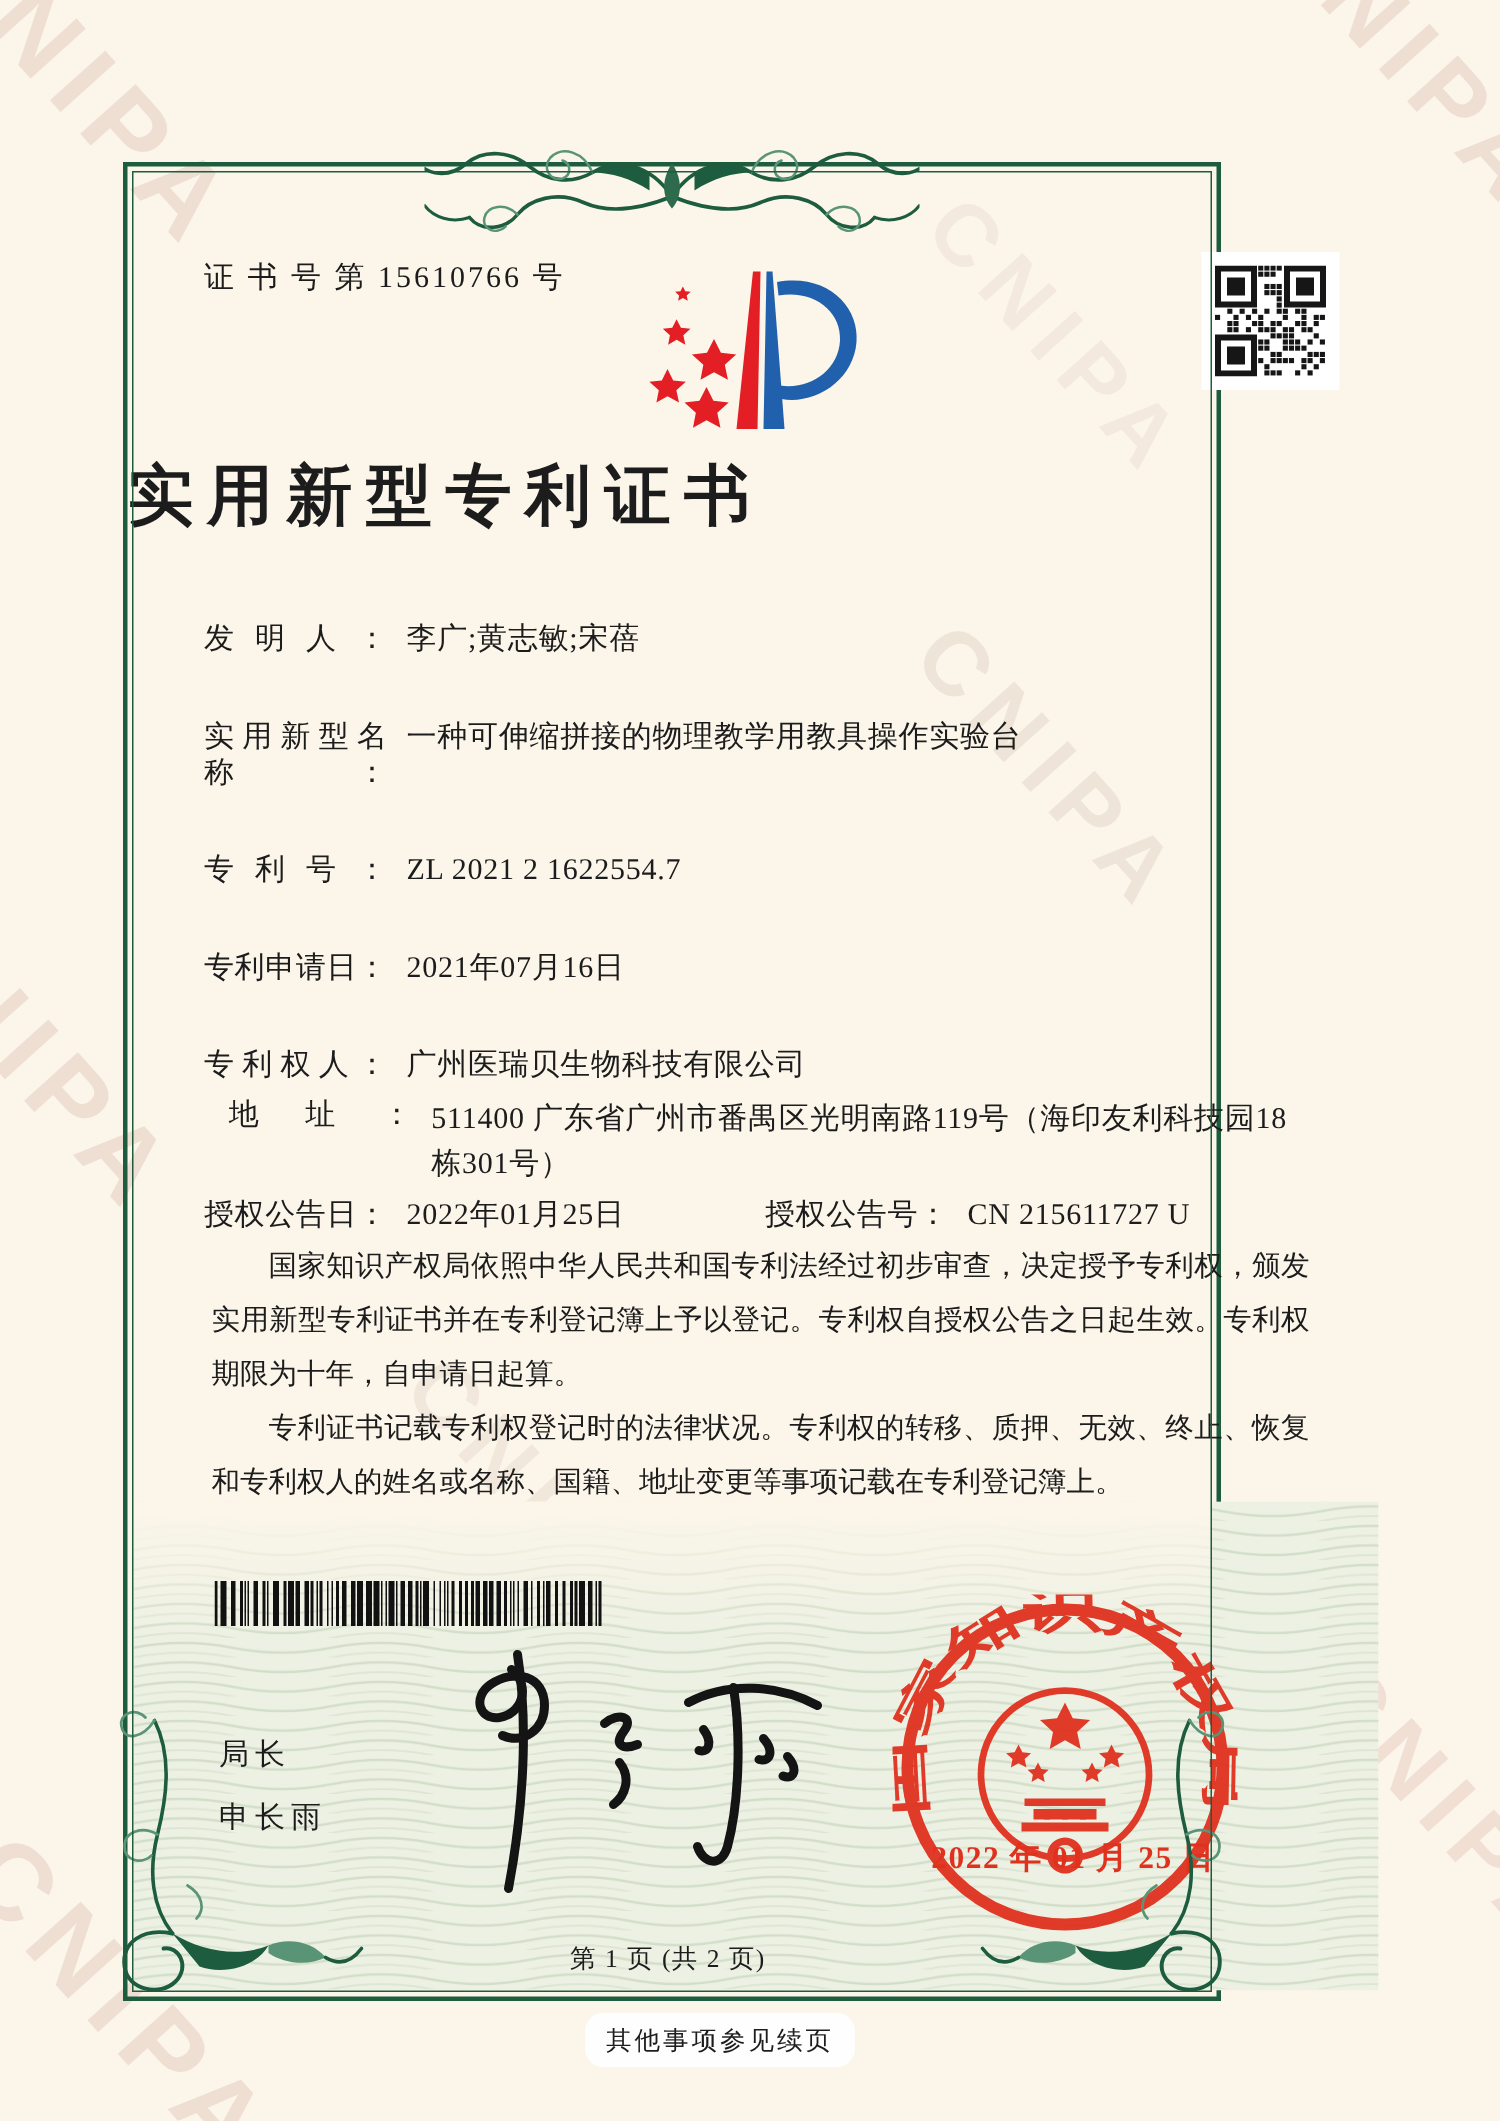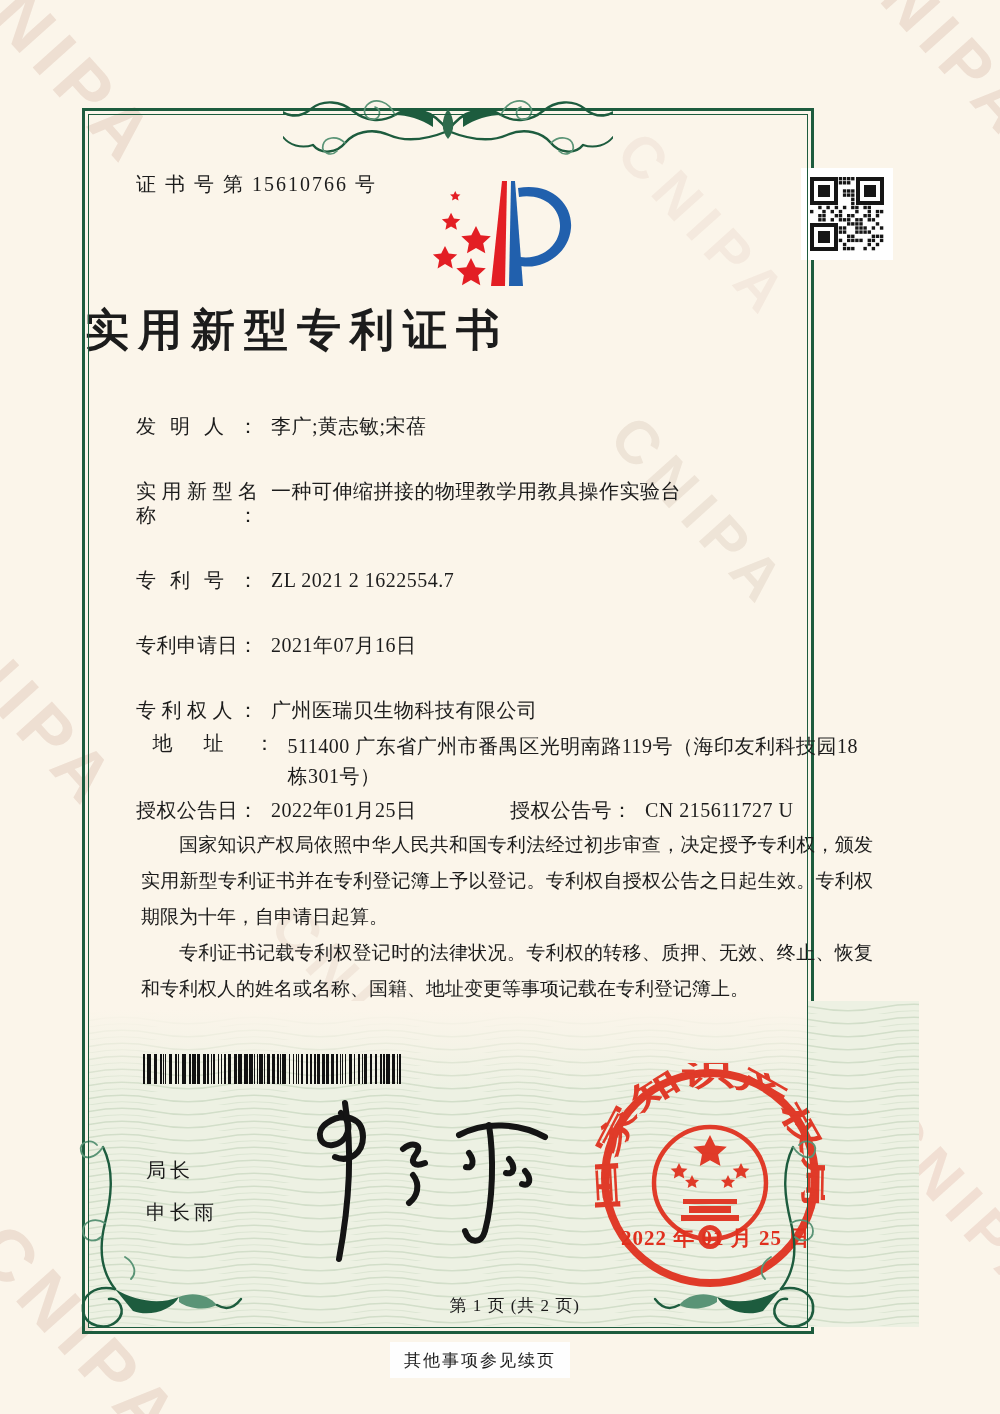--- a/index.html
+++ b/index.html
@@ -48,24 +48,24 @@
             background:linear-gradient(#fbf5ea 10%,rgba(251,245,234,0));}
 
   .barcode{position:absolute;left:58px;top:943px;}
   .director{position:absolute;left:61px;top:1038px;font-size:20px;line-height:42px;letter-spacing:4px;}
   .sig{position:absolute;left:178px;top:980px;}
 
   .seal{position:absolute;left:510px;top:952px;opacity:.94;}
   .seal-date{position:absolute;left:528px;top:1113px;width:205px;text-align:center;color:var(--red);
              font-size:21px;letter-spacing:1px;font-weight:bold;}
 
-  .page-no{position:absolute;left:295px;top:1183px;width:200px;text-align:right;font-size:17px;letter-spacing:1px;}
+  .page-no{position:absolute;left:295px;top:1183px;width:200px;text-align:left;font-size:17px;letter-spacing:1px;}
 
   .cont-box{position:absolute;left:390px;top:1342px;width:180px;height:36px;background:#fefefe;
-            display:flex;align-items:center;justify-content:center;font-size:17px;letter-spacing:2px;}
+            display:flex;align-items:center;justify-content:center;font-size:17px;letter-spacing:2px;border-radius:12px;}
 
   .flourish{position:absolute;pointer-events:none;}
   .fl-top{left:50%;top:-30px;transform:translateX(-50%);}
   .fl-bl{left:-12px;bottom:-16px;}
   .fl-br{right:-12px;bottom:-16px;transform:scaleX(-1);}
 </style>
 </head>
 <body>
 
 <div class="page">

